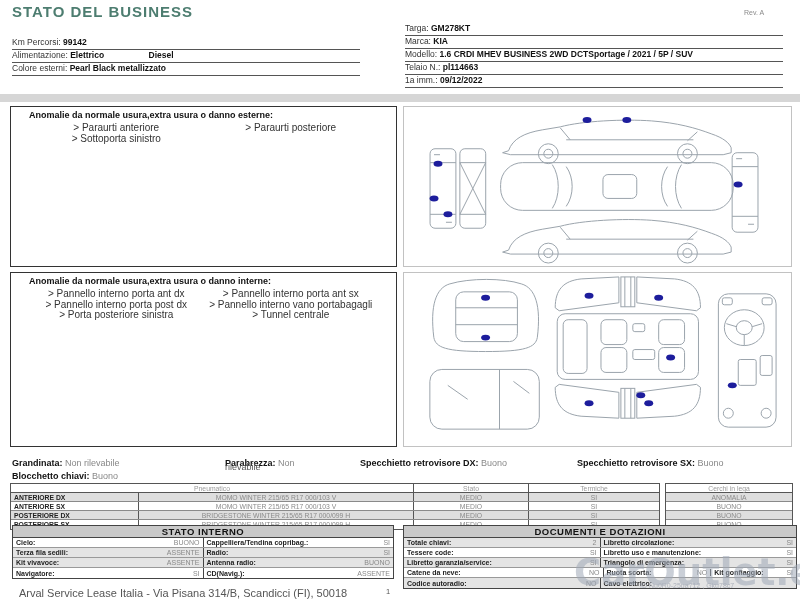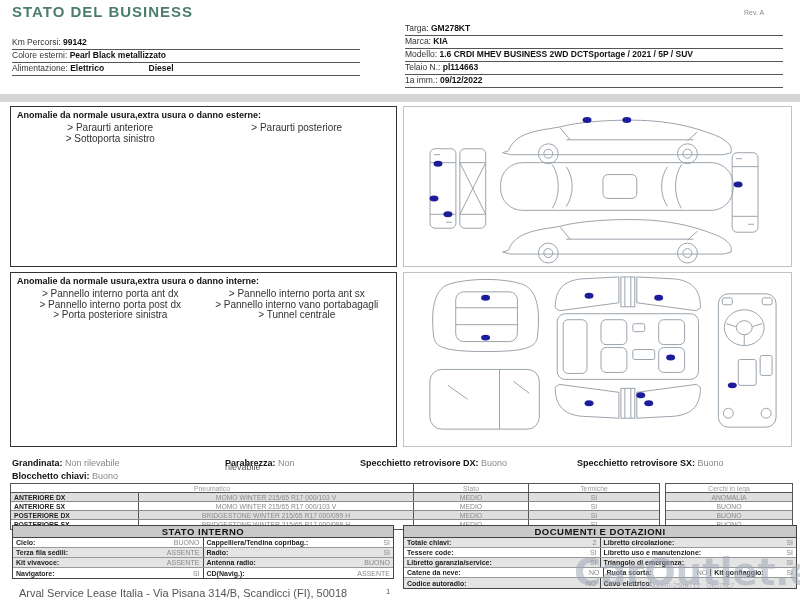--- a/index.html
+++ b/index.html
@@ -14,21 +14,21 @@
   #hleft{left:12px;top:25px;width:348px;margin-top:12px;}
   #hright{left:405px;top:23px;width:378px;}
   .hrow{border-bottom:1px solid #555;padding:1px 0 2px 0;line-height:9px;}
   .hlbl{color:#333;}
   .hval{font-weight:bold;color:#111;}
   .hval2{font-weight:bold;color:#111;margin-left:42px;}
 
   .divider-bar{position:absolute;left:0;top:94px;width:800px;height:8px;background:#d6d6d6;}
 
   
-  .anom-box{position:absolute;border:1px solid #333;background:#fff;padding:3px 6px;box-sizing:border-box;}
+  .anom-box{position:absolute;border:1px solid #333;background:#fff;padding:3px 18px;box-sizing:border-box;}
   #anom-ext{left:10px;top:106px;width:387px;height:161px;}
   #anom-int{left:10px;top:272px;width:387px;height:175px;}
   .anom-head{font-size:9px;font-weight:bold;color:#111;margin-bottom:3px;}
   .anom-cols{display:flex;}
   .anom-col{width:50%;font-size:10px;line-height:10.5px;color:#333;text-align:center;}
 
   .diag-box{position:absolute;border:1px solid #c2c2c2;background:#fff;box-sizing:border-box;}
   #diag-ext{left:403px;top:106px;width:389px;height:161px;}
   #diag-int{left:403px;top:272px;width:389px;height:175px;}
   .diag-box svg{display:block;width:100%;height:100%;}
@@ -90,27 +90,27 @@
 
   <div class="page-title">STATO DEL BUSINESS</div>
   <div class="rev">Rev. A</div>
 
   <div class="hfields" id="hleft">
     <div class="hrow">
       <span class="hlbl">Km Percorsi:</span>
       <span class="hval">99142</span>
     </div>
     <div class="hrow">
-      <span class="hlbl">Colore esterni:</span>
-      <span class="hval">Pearl Black metallizzato</span>
-    </div>
-    <div class="hrow">
       <span class="hlbl">Alimentazione:</span>
       <span class="hval">Elettrico</span>
       <span class="hval2">Diesel</span>
+    </div>
+    <div class="hrow">
+      <span class="hlbl">Colore esterni:</span>
+      <span class="hval">Pearl Black metallizzato</span>
     </div>
   </div>
 
   <div class="hfields" id="hright">
     <div class="hrow">
       <span class="hlbl">Targa:</span>
       <span class="hval">GM278KT</span>
     </div>
     <div class="hrow">
       <span class="hlbl">Marca:</span>

